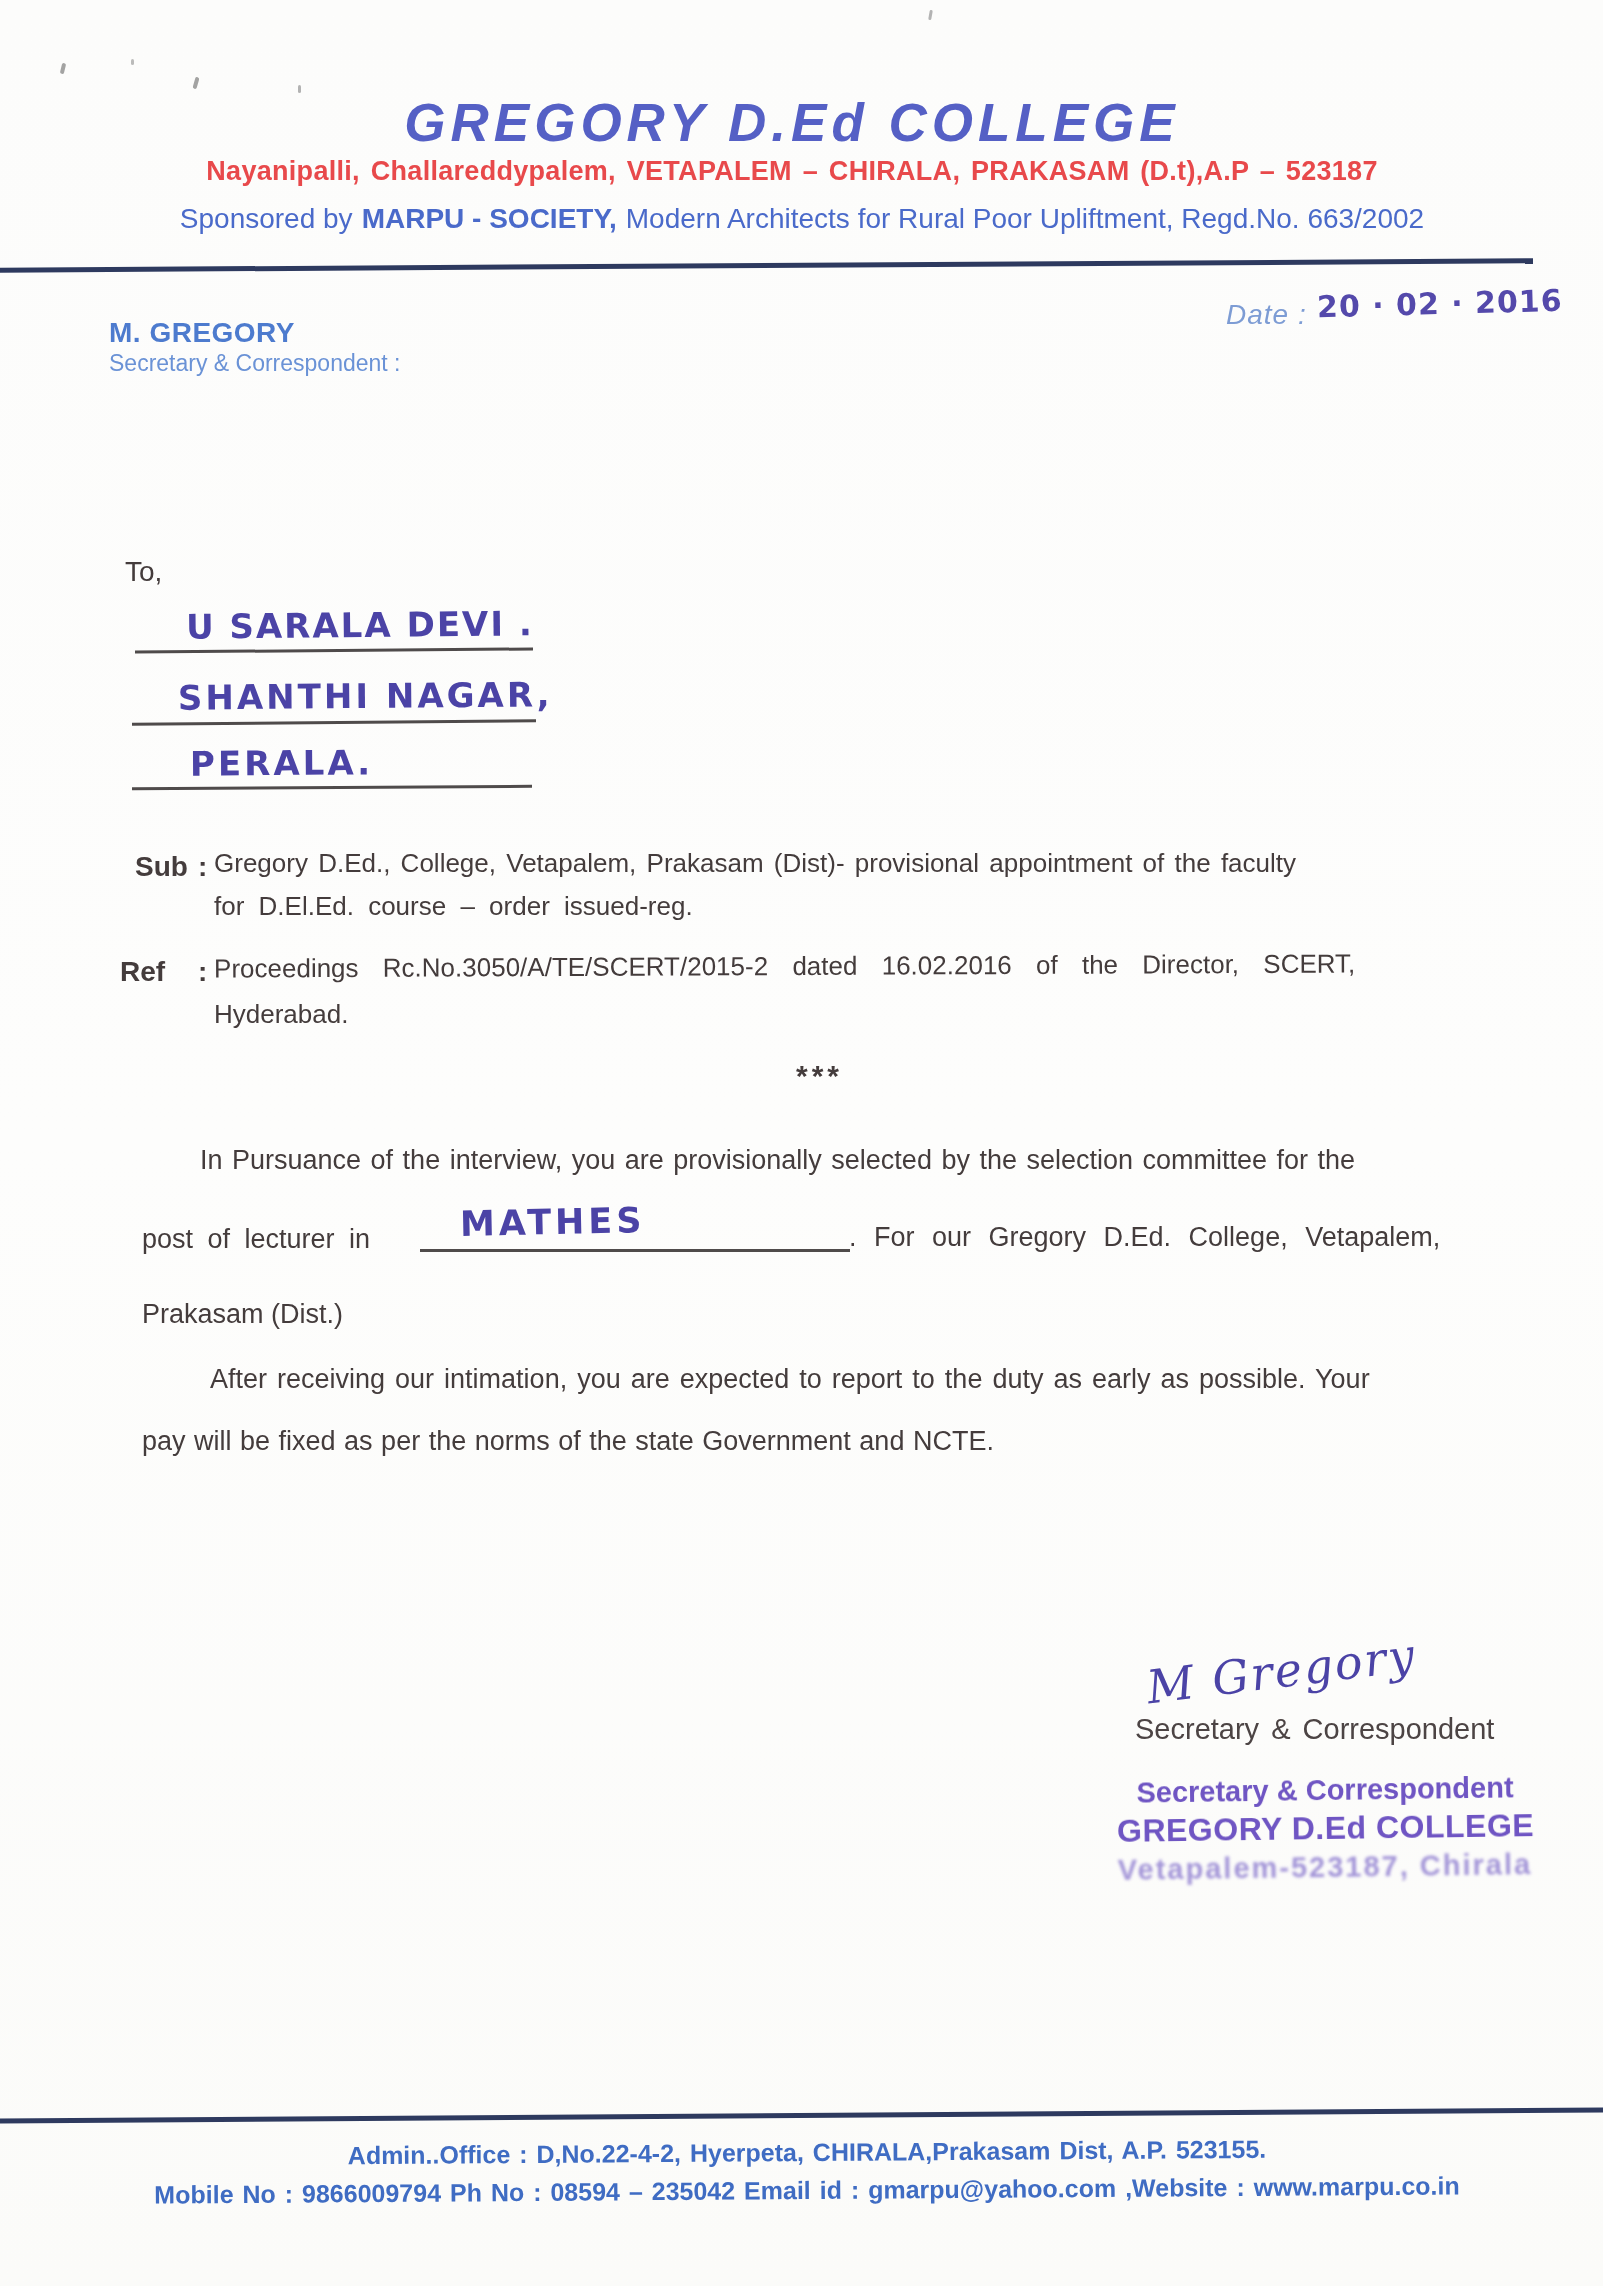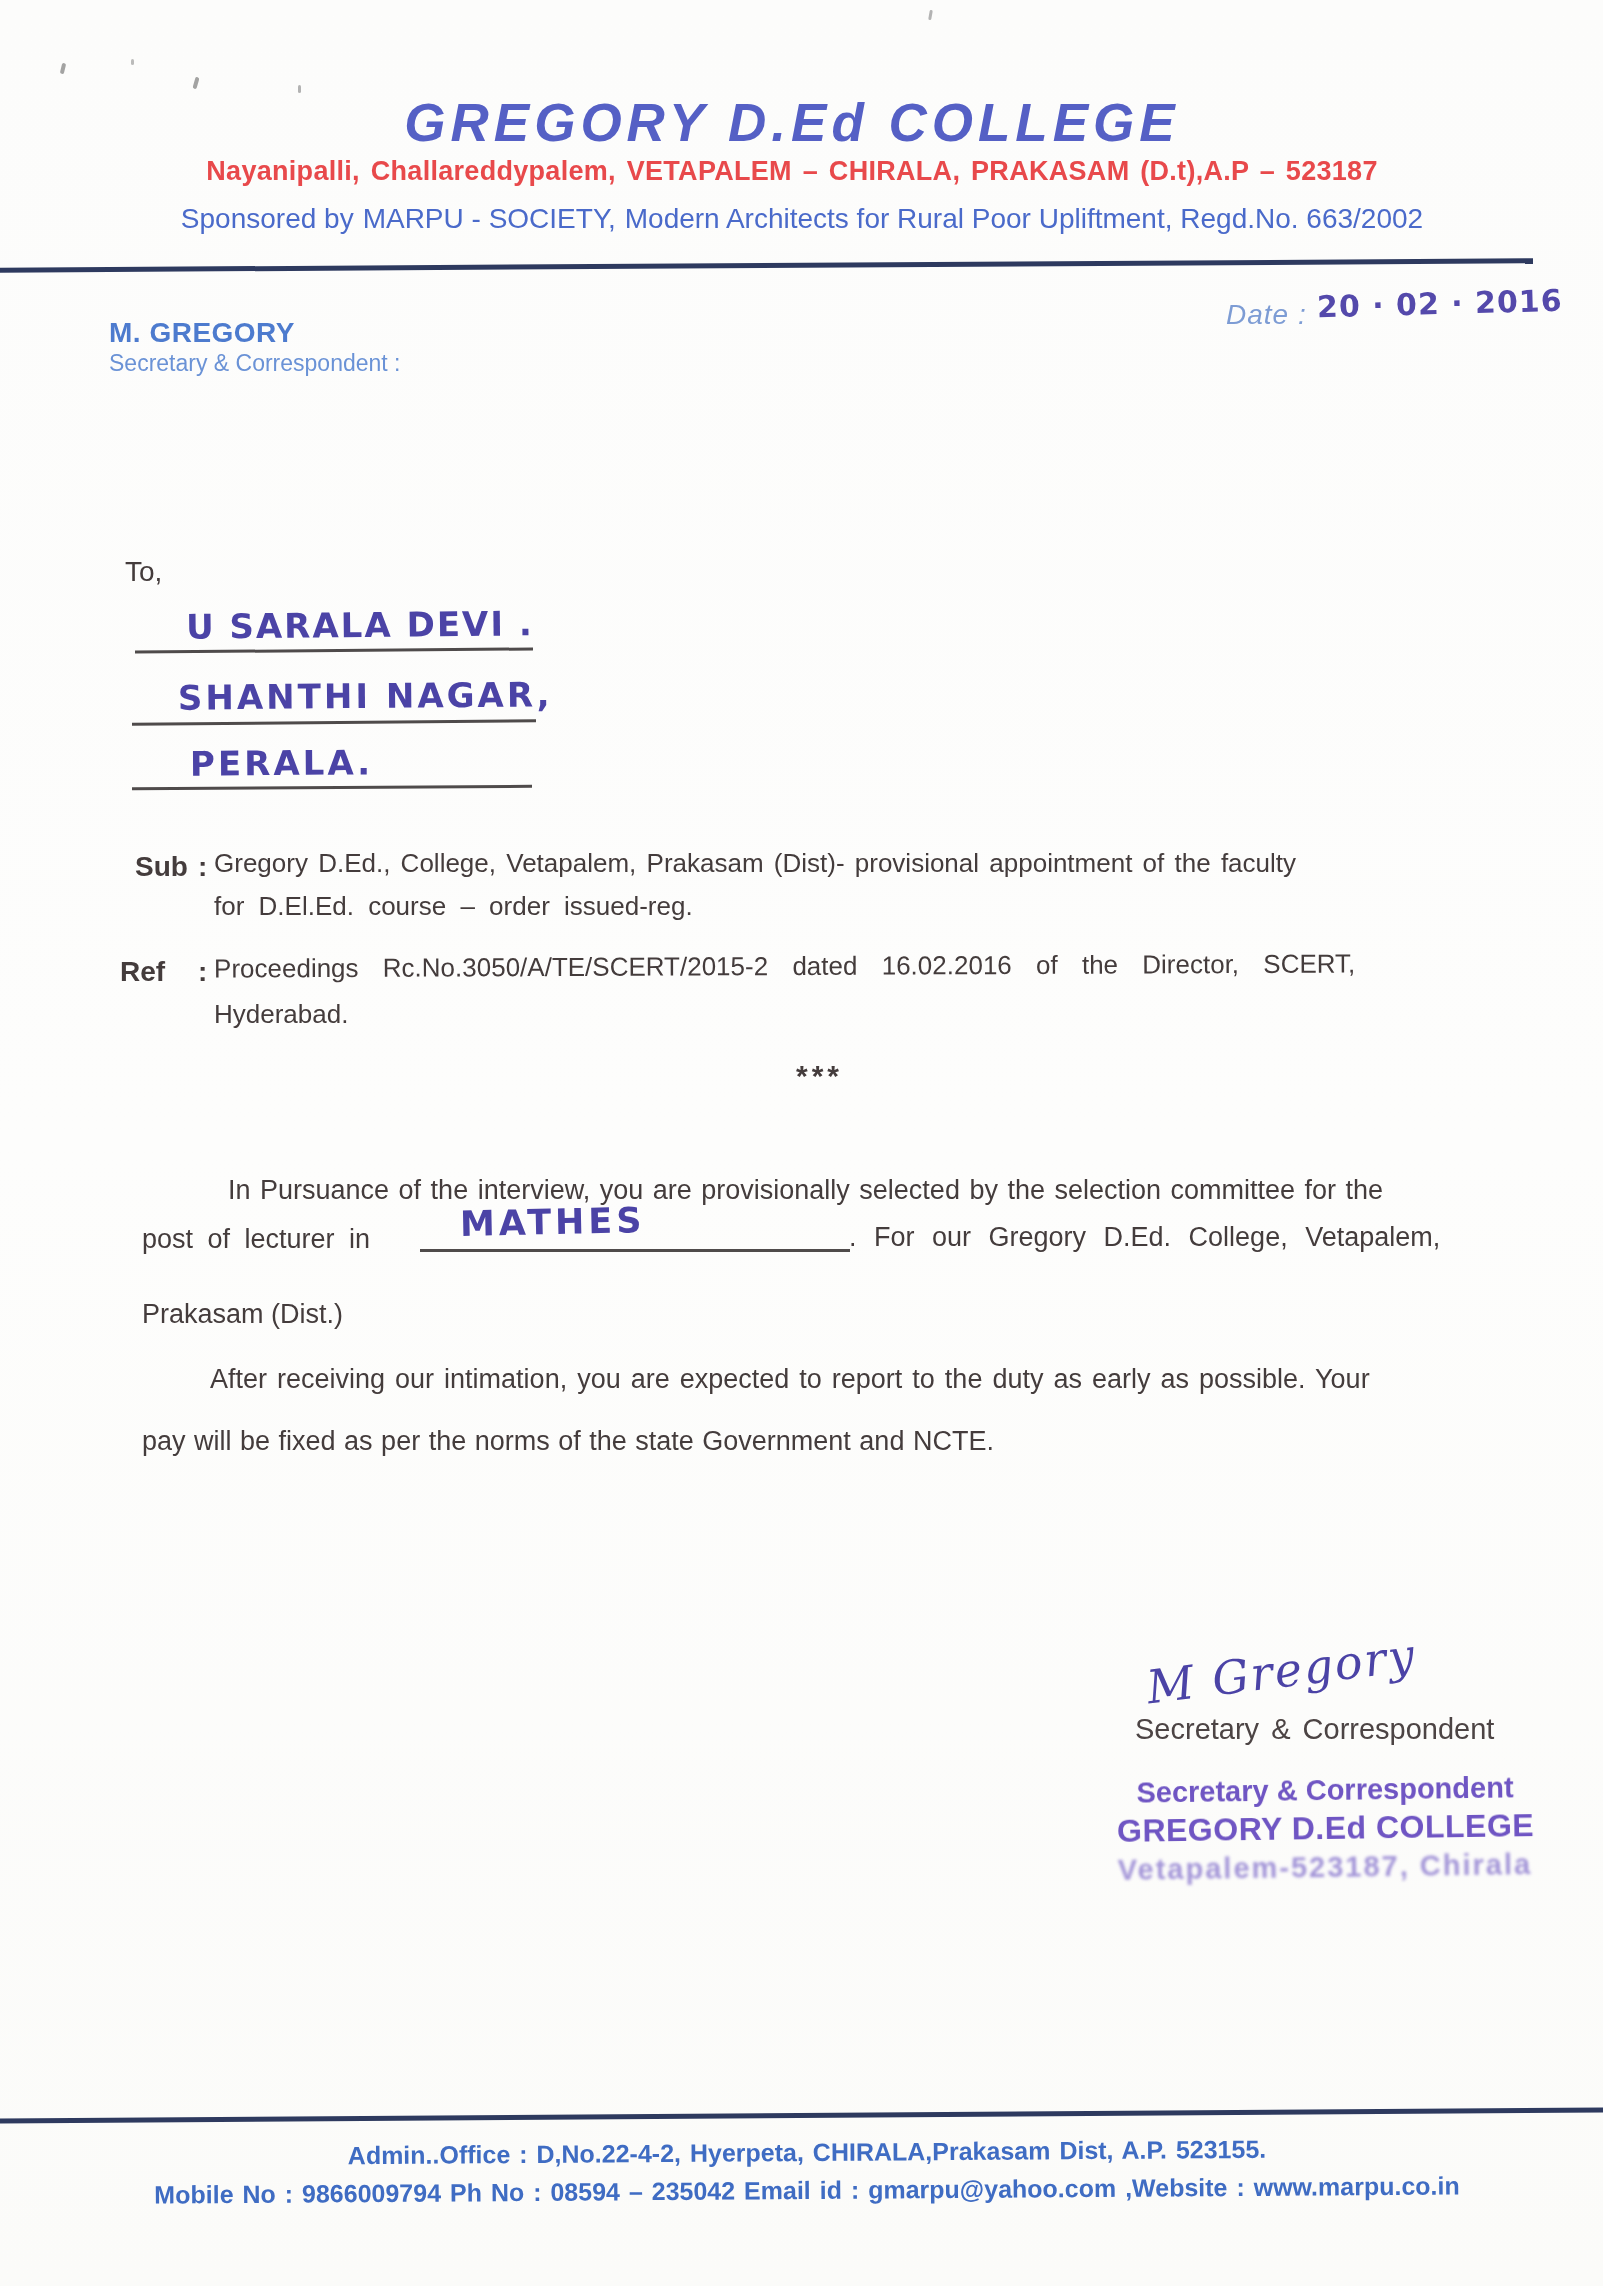--- a/index.html
+++ b/index.html
@@ -10,21 +10,21 @@
   }
   .t{position:absolute;white-space:nowrap;line-height:1.15;}
   .ctr{text-align:center;}
 
   
   .college-name{left:0;top:93px;width:1584px;font-size:53px;font-weight:bold;font-style:italic;
     letter-spacing:5px;color:#5560c5;}
   .address-line{left:0;top:156px;width:1584px;font-size:27px;font-weight:bold;color:#e8494b;
     letter-spacing:0.3px;word-spacing:3px;}
   .sponsor-line{left:0;top:203px;width:1604px;font-size:28px;color:#4a6aca;}
-  .sponsor-org{font-weight:normal;margin:0 9px;}
+  .sponsor-org{font-weight:bold;margin:0 9px;}
   .rule-top{position:absolute;left:0;top:263px;width:1533px;height:5px;background:#2e3a5f;
     transform:rotate(-0.35deg);}
 
   
   .officer-name{left:109px;top:317px;font-size:28px;font-weight:bold;color:#4d7bce;letter-spacing:0.5px;}
   .officer-desig{left:109px;top:350px;font-size:23px;color:#6a92d6;}
   .date-label{left:1226px;top:299px;font-size:28px;color:#7d9cd4;letter-spacing:1px;font-style:italic;}
   .date-value{left:1317px;top:287px;font-family:"DejaVu Sans",sans-serif;font-size:30px;
     font-weight:bold;color:#5449ab;letter-spacing:1px;transform:rotate(-1.5deg);}
 
@@ -52,21 +52,21 @@
   .sub-line2{left:214px;top:892px;font-size:26px;word-spacing:7px;}
   .ref-label{left:120px;top:956px;}
   .ref-colon{left:198px;top:956px;}
   .ref-line1{left:214px;top:952px;font-size:26px;word-spacing:17px;transform:rotate(-0.25deg);}
   .ref-line2{left:214px;top:1000px;font-size:26px;}
 
   .separator{left:0;top:1059px;width:1639px;font-size:30px;font-weight:bold;letter-spacing:4px;}
 
   
   .body-text{font-size:27px;color:#443c3c;}
-  .p1-l1{left:228px;top:1145px;word-spacing:2px;margin-top:30px;}
+  .p1-l1{left:200px;top:1145px;word-spacing:2px;}
   .p1-pre{left:142px;top:1224px;word-spacing:7px;}
   .blank-line{left:420px;top:1249px;width:430px;}
   .hw-subject{left:460px;top:1202px;font-size:35px;letter-spacing:4px;transform:rotate(-1.2deg);}
   .p1-post{left:849px;top:1222px;word-spacing:10px;}
   .p1-l3{left:142px;top:1285px;margin-top:14px;}
   .p2-l1{left:210px;top:1364px;word-spacing:2.5px;}
   .p2-l2{left:142px;top:1426px;word-spacing:1px;}
 
   
   .sig-script{left:1146px;top:1645px;font-family:"DejaVu Serif",serif;font-style:italic;

